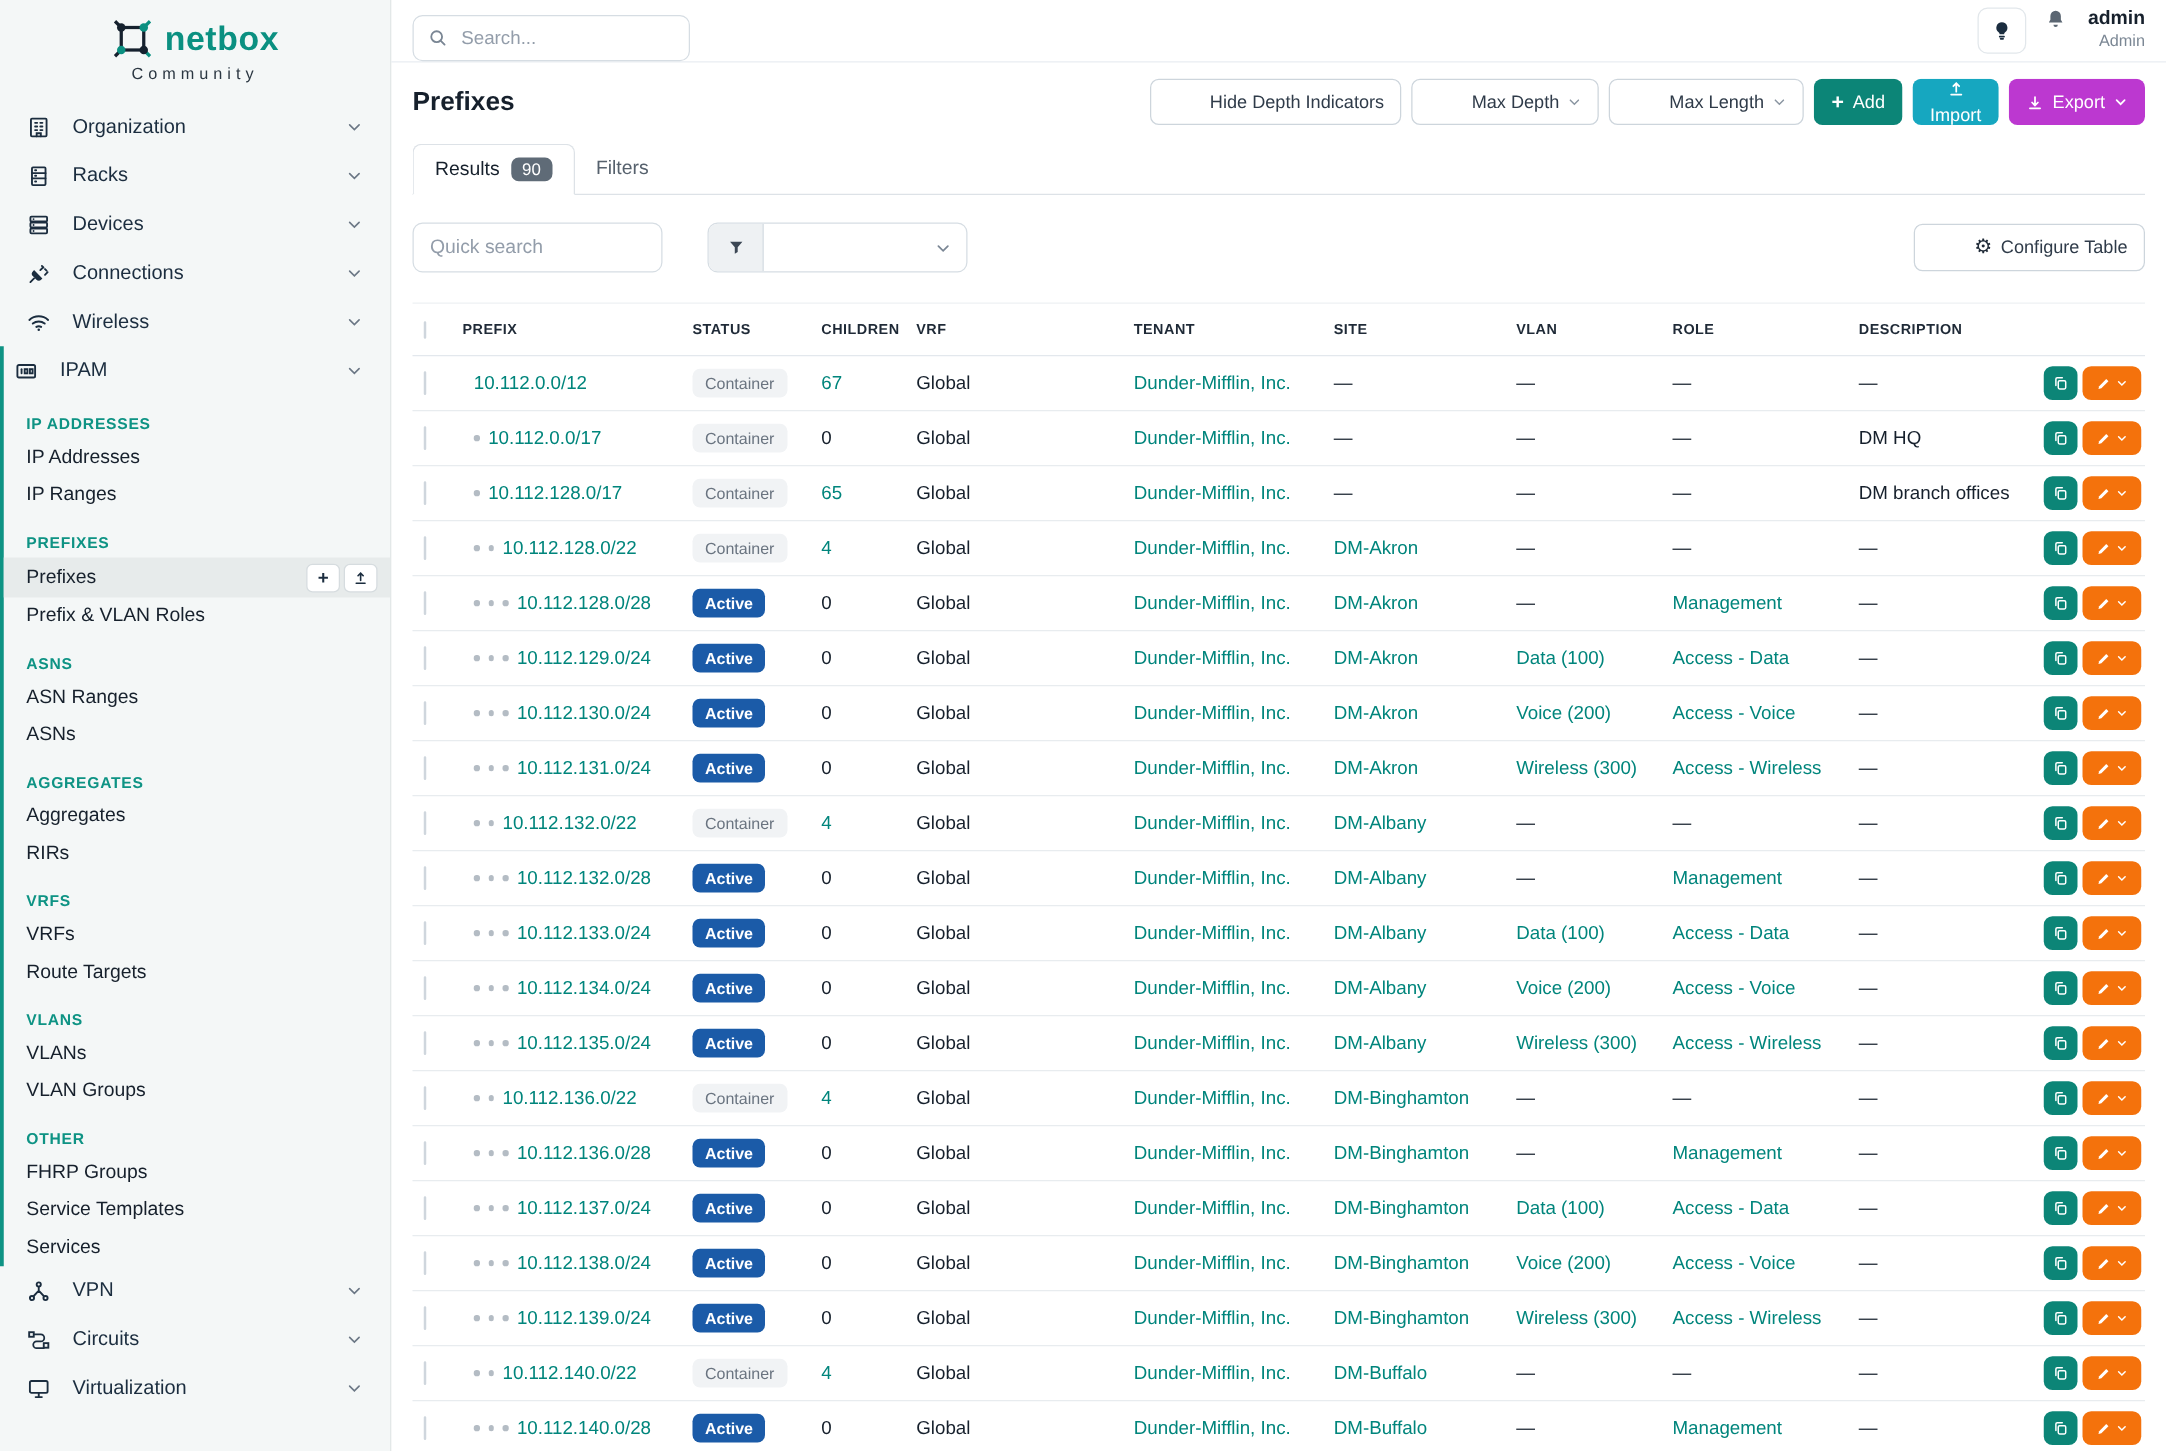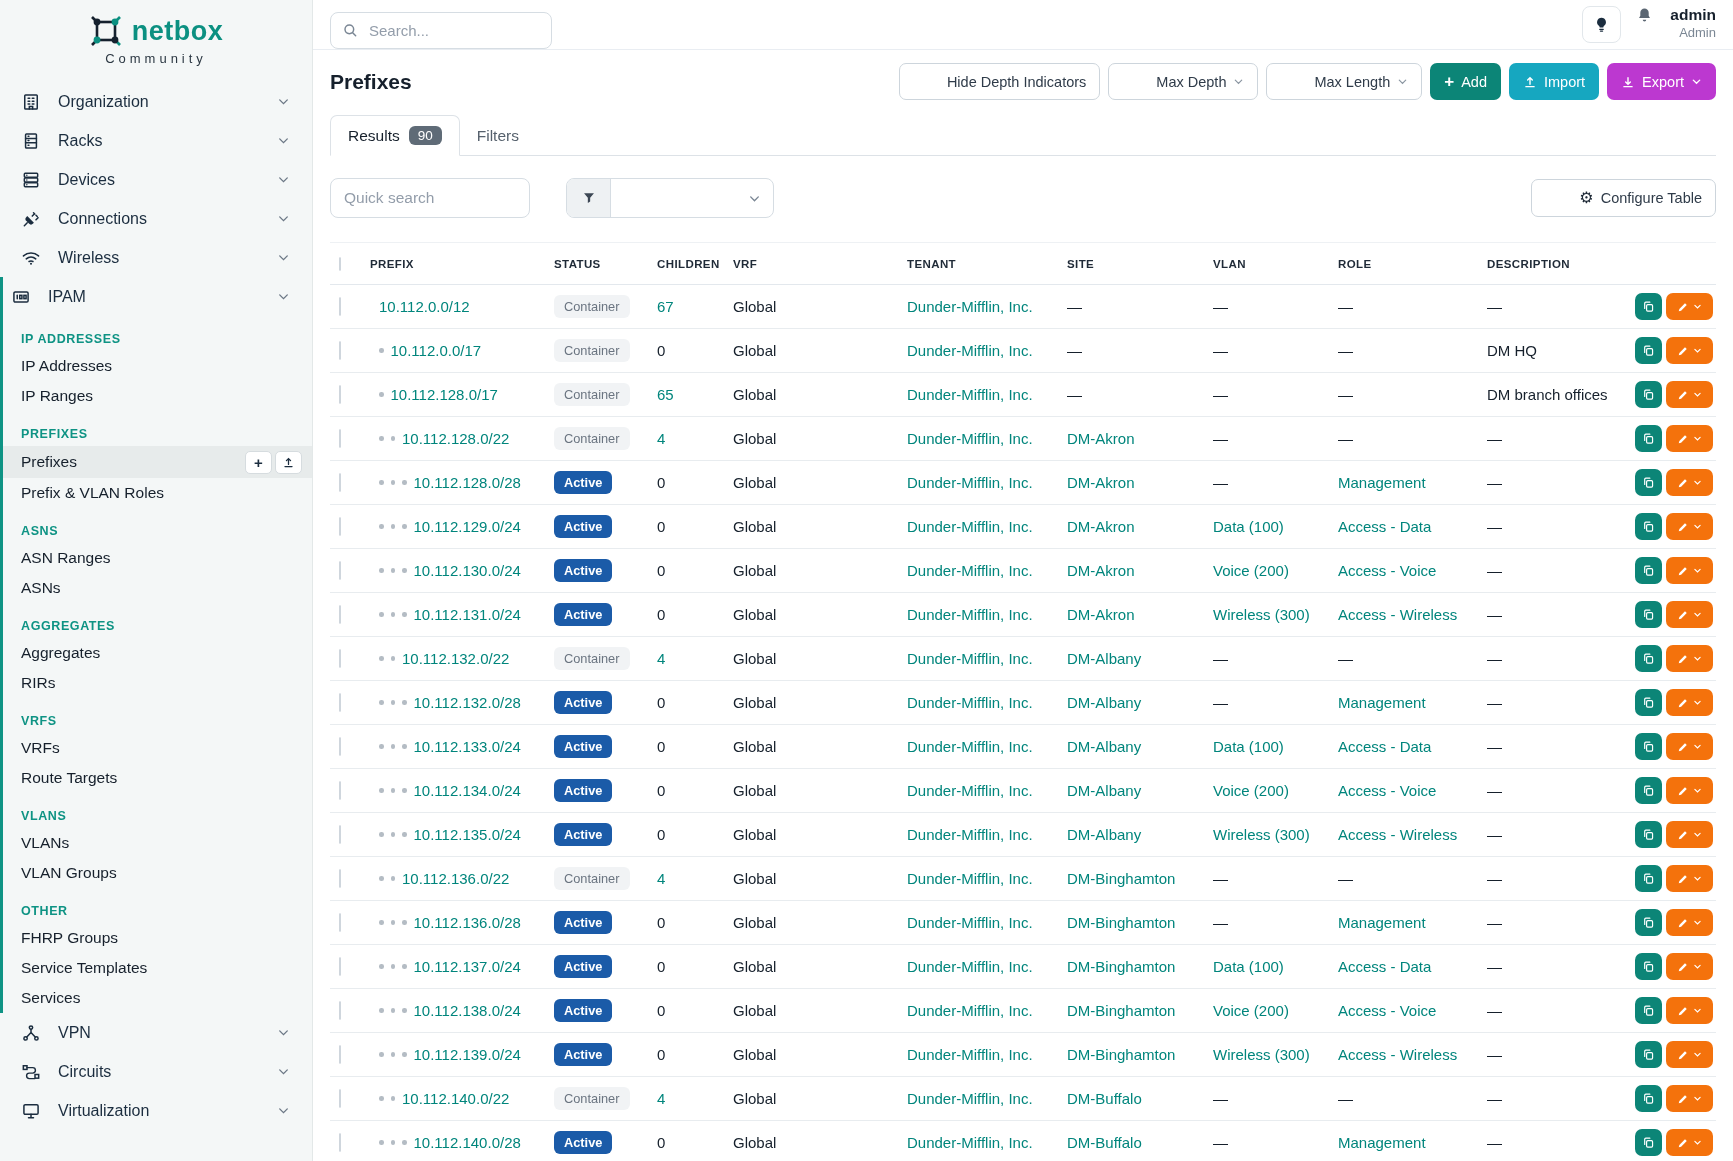--- a/index.html
+++ b/index.html
@@ -66,27 +66,27 @@
   .page-title { font-size:21px; font-weight:600; color:#16202c; }
   .head-controls { margin-left:auto; display:flex; gap:8px; align-items:center; }
   .btn { height:37px; display:inline-flex; align-items:center; gap:7px; border-radius:7px;
     font-size:14.5px; padding:0 13px; cursor:pointer; border:1px solid transparent; white-space:nowrap;
     font-family:"Liberation Sans",sans-serif; background:none; }
   .btn .chev svg { width:11px; height:11px; }
   .btn-outline { background:#fff; border-color:#cdd5dc; color:#2f3b49;padding-left:47px; }
   .btn-outline .chev { color:#8a95a1; }
   .btn-add { background:var(--add-button); color:#fff; }
   .btn-add .plus { font-size:17px; font-weight:bold; line-height:1; }
-  .btn-import { background:var(--import-button); color:#fff; }
+  .btn-import { background:var(--import-button); color:#fff;flex-direction:column; }
   .btn-export { background:var(--export-button); color:#fff; }
   .btn-import svg, .btn-export svg { width:14px; height:14px; }
   .btn-export .chev svg { width:11px; height:11px; }
 
   .tabs { display:flex; margin:6px 17px 0; border-bottom:1px solid #dde2e7; }
-  .tab { padding:10px 17px; font-size:15.5px; color:#56616d; cursor:pointer; display:flex; align-items:flex-end; gap:9px; }
+  .tab { padding:10px 17px; font-size:15.5px; color:#56616d; cursor:pointer; display:flex; align-items:center; gap:9px; }
   .tab.active { color:#16202c; background:#fff; border:1px solid #dde2e7; border-bottom:1px solid #fff;
     border-radius:7px 7px 0 0; margin-bottom:-1px; }
   .count-badge { background:var(--badge-count-bg); color:#fff; font-size:13.5px; padding:2px 9px; border-radius:6px; }
 
   .controls { display:flex; align-items:center; margin:22px 17px 0; }
   .quick-input { width:200px; height:40px; border:1px solid #d6dde3; border-radius:8px; padding:0 13px;
     font-size:15.5px; color:#16212e; outline:none; font-family:"Liberation Sans",sans-serif; }
   .quick-input::placeholder { color:#939daa; }
   .filter-group { display:flex; height:40px; margin-left:36px; border:1px solid #d6dde3; border-radius:8px; overflow:hidden; background:#fff; }
   .funnel-box { width:44px; background:#eef1f3; border-right:1px solid #d6dde3; display:flex; align-items:center; justify-content:center; color:#3c4754; }

